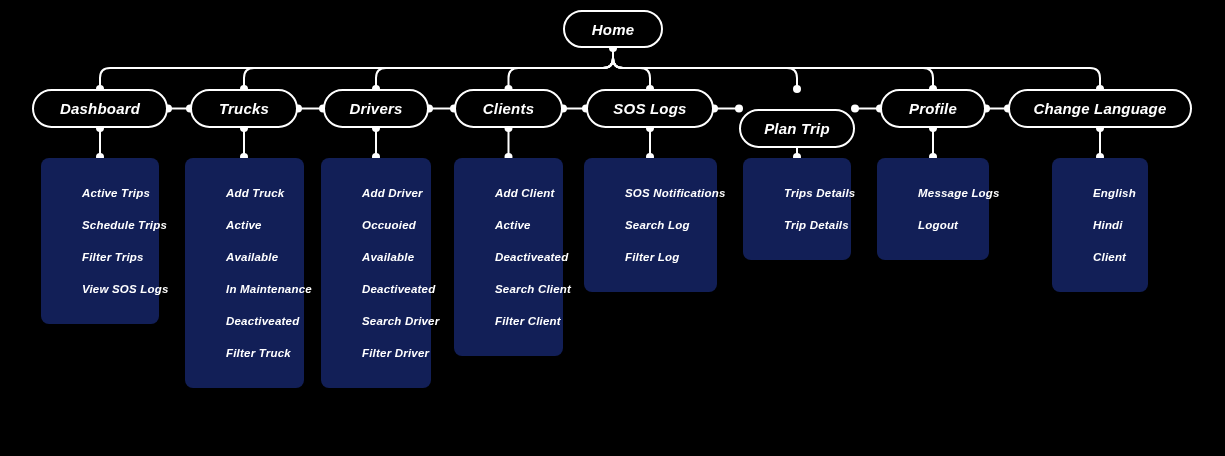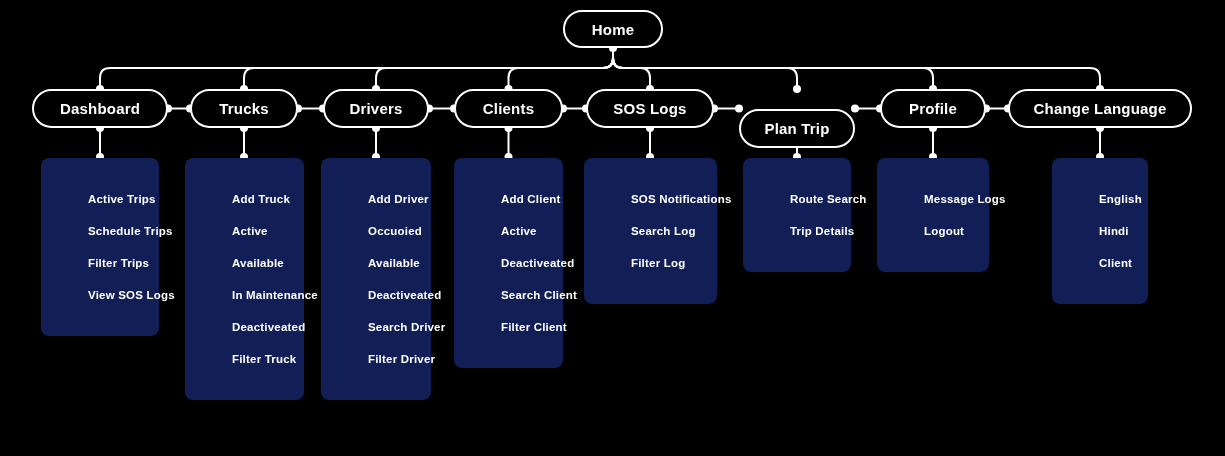--- a/index.html
+++ b/index.html
@@ -10,41 +10,41 @@
     --panel-text:#ffffff;
   }
   *{box-sizing:border-box;}
   html,body{margin:0;padding:0;}
   body{
     width:1225px;height:456px;
     background:var(--bg);
     font-family:"Liberation Sans",sans-serif;
     overflow:hidden;
   }
-  .canvas{position:relative;width:1044px;height:456px;}
+  .canvas{position:relative;width:1044px;height:456px;font-style:italic;}
   svg.edges{position:absolute;left:0;top:0;z-index:1;}
   .node{
     position:absolute;z-index:2;
     display:flex;align-items:center;justify-content:center;
     background:var(--bg);
     border:2px solid var(--line);
     border-radius:20px;
     color:var(--node-text);
     font-size:15px;font-weight:700;letter-spacing:.2px;
     white-space:nowrap;
   }
   .node.root{left:563px;top:10px;width:100px;height:38px;}
   .node.pill{top:89px;height:39px;}
   .panel{
     position:absolute;top:158px;z-index:2;
     background:var(--panel);
     border-radius:8px;
     color:var(--panel-text);
   }
-  .panel ul{list-style:none;margin:14px;padding:11px 16px;}
+  .panel ul{list-style:none;margin:8px;padding:11px 16px;}
   .panel li{
     height:32px;display:flex;align-items:center;
     padding:0 8px 0 17px;
     font-size:11.5px;font-weight:700;letter-spacing:.2px;
     white-space:nowrap;
   }
 </style>
 </head>
 <body>
 
@@ -187,21 +187,21 @@
   </div>
   <div class="panel" style="left: 584px; width: 133px;">
     <ul>
         <li>SOS Notifications</li>
         <li>Search Log</li>
         <li>Filter Log</li>
       </ul>
   </div>
   <div class="panel" style="left: 743px; width: 108px;">
     <ul>
-        <li>Route Search</li>
+        <li>Trips Details</li>
         <li>Trip Details</li>
       </ul>
   </div>
   <div class="panel" style="left: 877px; width: 112px;">
     <ul>
         <li>Message Logs</li>
         <li>Logout</li>
       </ul>
   </div>
   <div class="panel" style="left: 1052px; width: 96px;">

